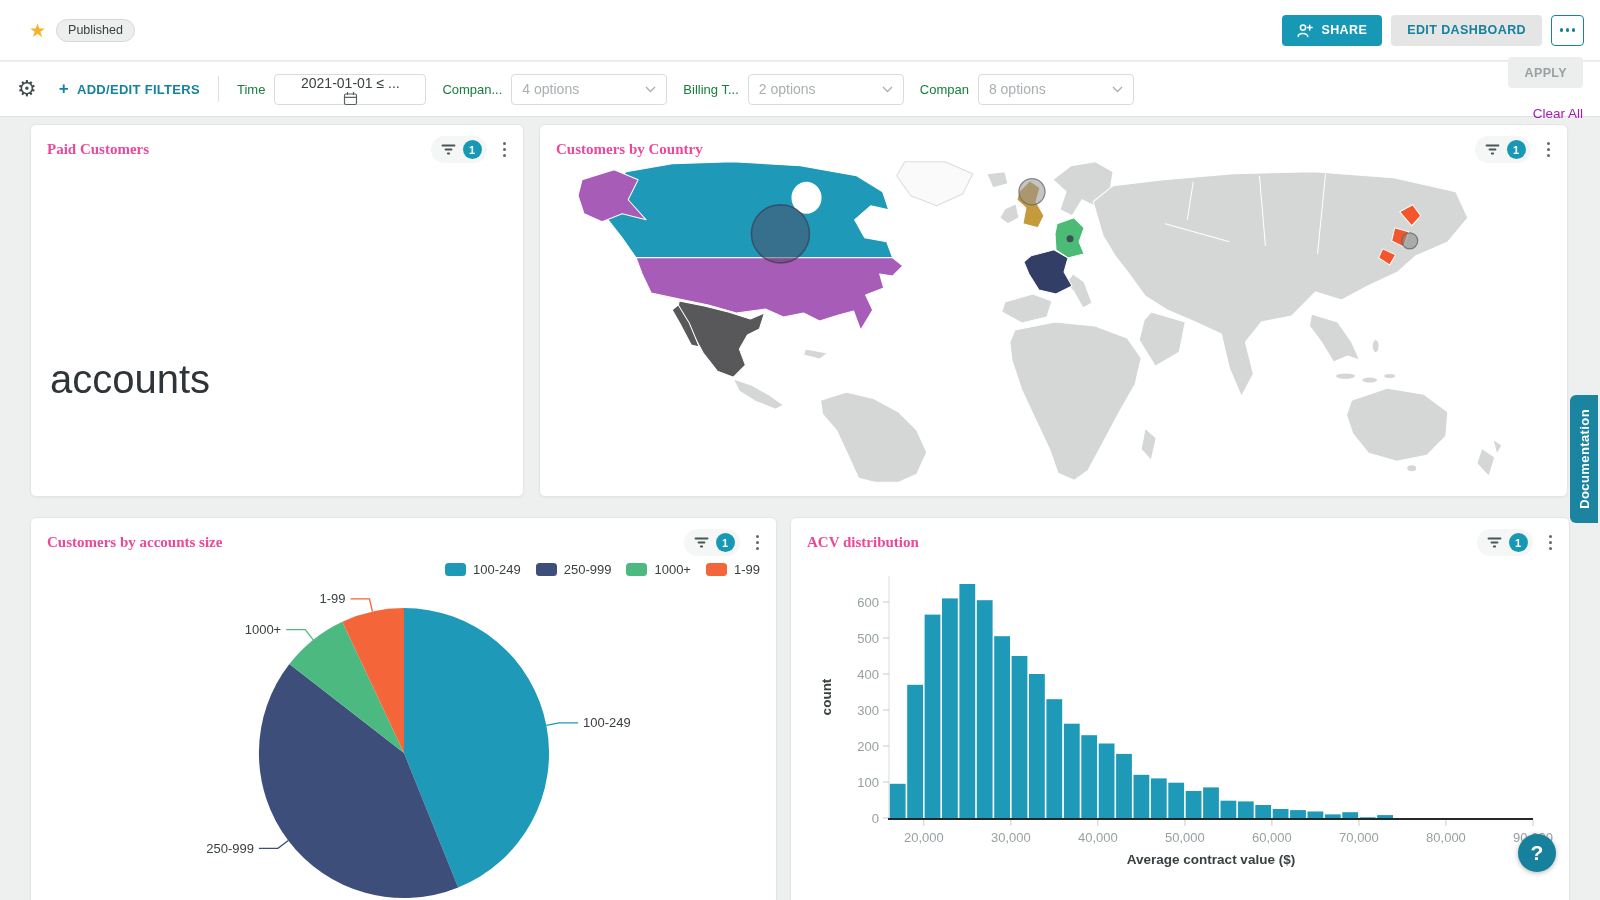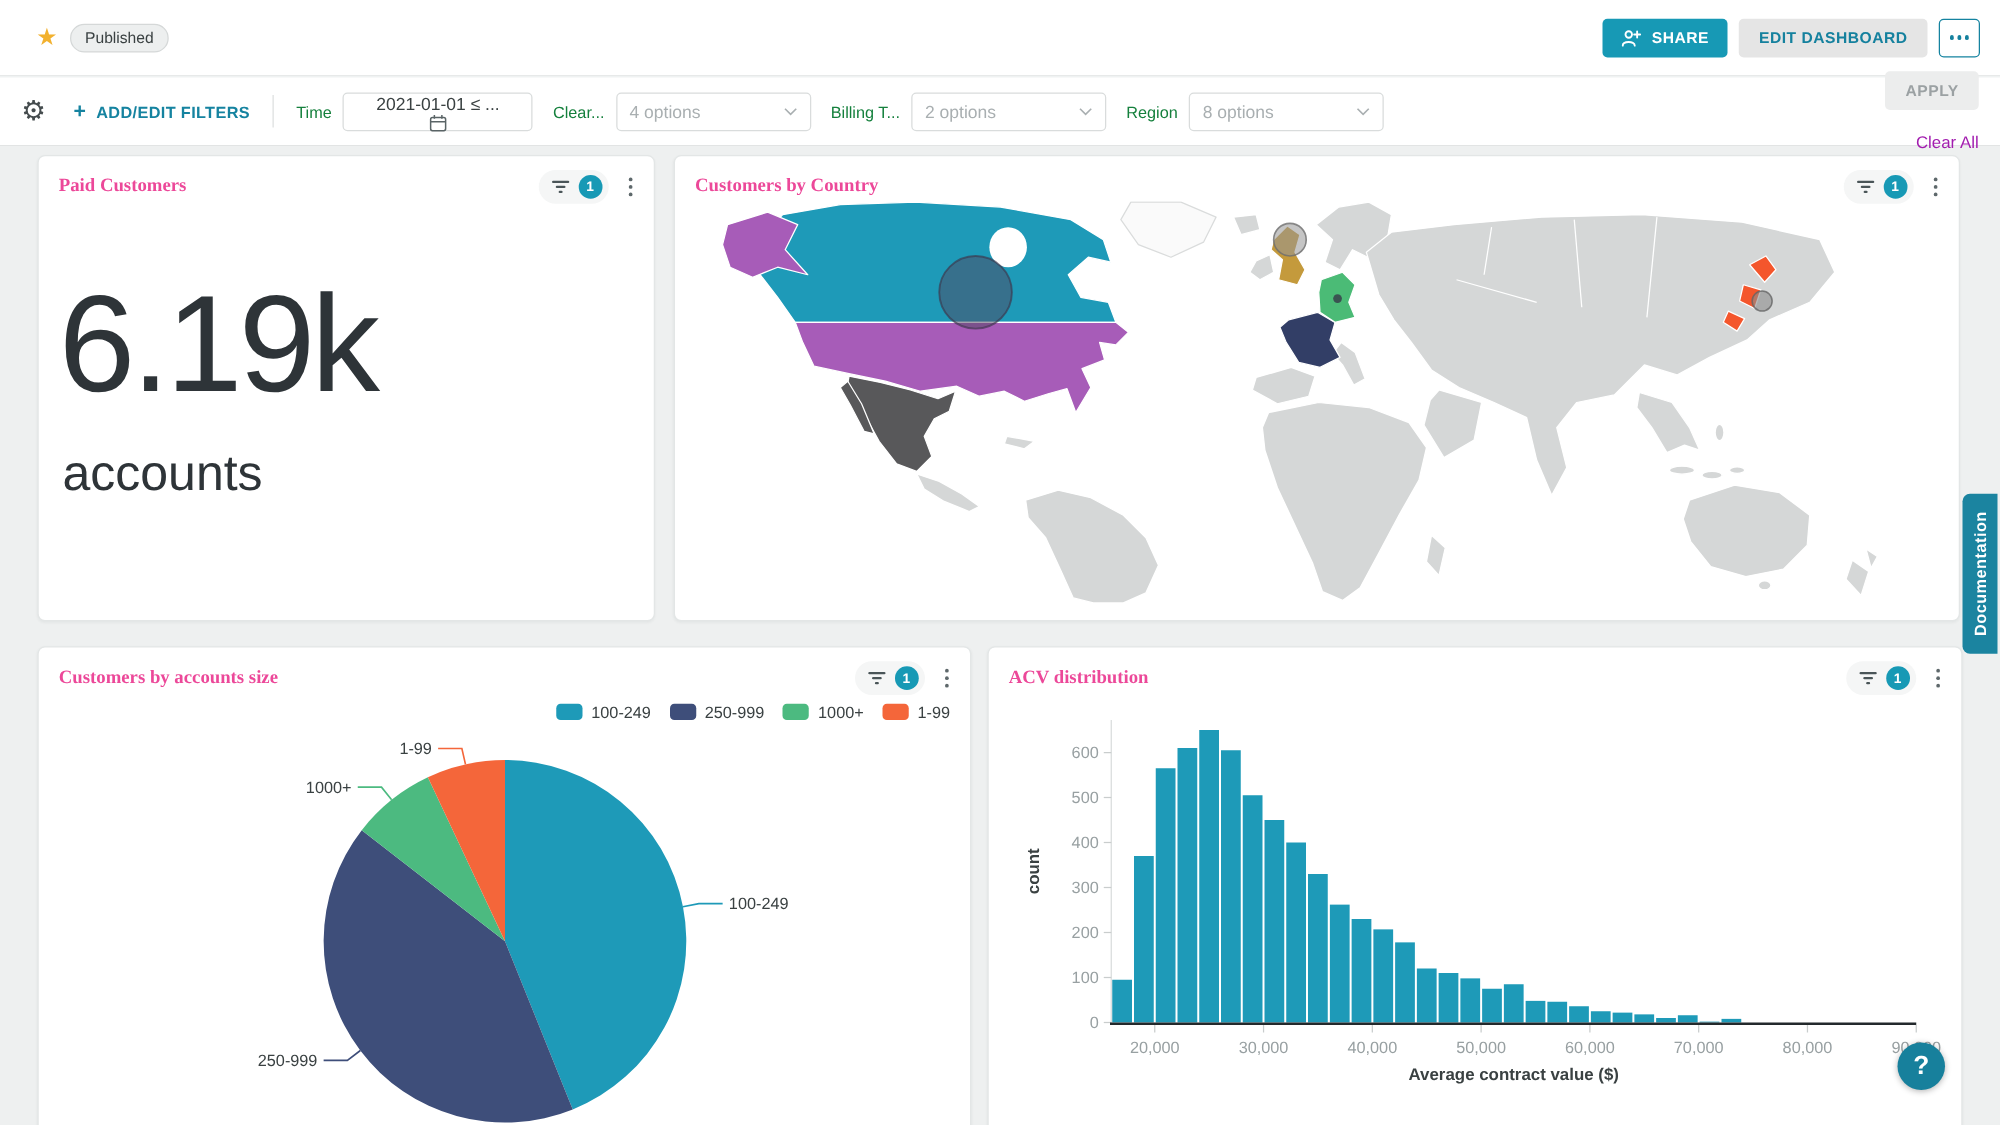--- a/index.html
+++ b/index.html
@@ -114,39 +114,39 @@
   <span class="flabel">Time</span>
   <div class="fld date" style="margin-right:16px;flex-direction:column;">
     <span>2021-01-01 ≤ ...</span>
     <span style="display:flex;">
       <svg width="15" height="15" viewBox="0 0 15 15" fill="none" stroke="#5A6466" stroke-width="1.2">
         <rect x="1.5" y="3" width="12" height="10.5" rx="1.5"></rect>
         <path d="M4.5,1 V4 M10.5,1 V4 M1.5,6.4 H13.5"></path>
       </svg>
     </span>
   </div>
-  <span class="flabel">Clear...</span>
+  <span class="flabel">Compan...</span>
   <div class="fld sel">
     <span>4 options</span>
     <span style="display:flex;">
       <svg width="11" height="7" viewBox="0 0 11 7" fill="none" stroke="#A9AFB1" stroke-width="1.3">
           <path d="M1,1 L5.5,5.5 L10,1"></path>
         </svg>
     </span>
   </div>
   <span class="flabel">Billing T...</span>
   <div class="fld sel">
     <span>2 options</span>
     <span style="display:flex;">
       <svg width="11" height="7" viewBox="0 0 11 7" fill="none" stroke="#A9AFB1" stroke-width="1.3">
           <path d="M1,1 L5.5,5.5 L10,1"></path>
         </svg>
     </span>
   </div>
-  <span class="flabel">Region</span>
+  <span class="flabel">Compan</span>
   <div class="fld sel">
     <span>8 options</span>
     <span style="display:flex;">
       <svg width="11" height="7" viewBox="0 0 11 7" fill="none" stroke="#A9AFB1" stroke-width="1.3">
           <path d="M1,1 L5.5,5.5 L10,1"></path>
         </svg>
     </span>
   </div>
   <div class="apply-group">
     <button class="btn-apply">APPLY</button>
@@ -166,21 +166,20 @@
         </g>
       </svg>
       <span class="badge">1</span>
     </span>
     <span class="kebab">
         <i></i>
         <i></i>
         <i></i>
       </span>
   </div>
-  <div class="kpi-value">6.19k</div>
   <div class="kpi-unit">accounts</div>
 </div>
 
 <div class="panel" id="panel-map">
   <div class="panel-head">
     <span class="panel-title">Customers by Country</span>
     <span class="chip">
       <svg width="15" height="13" viewBox="0 0 15 13">
         <g stroke="#4A5558" stroke-width="1.8" stroke-linecap="round">
           <line x1="1.5" y1="2.5" x2="13.5" y2="2.5"></line>

